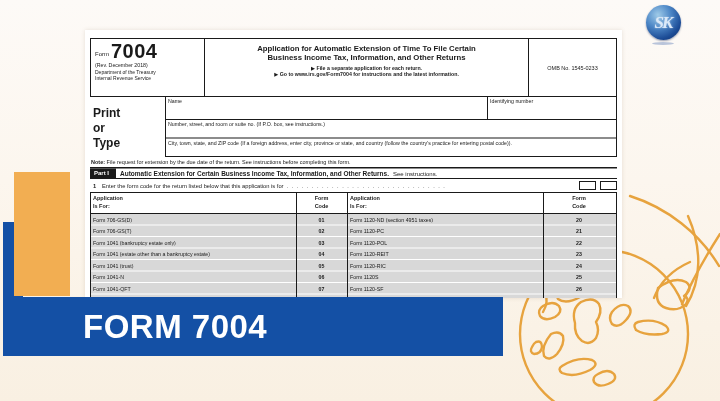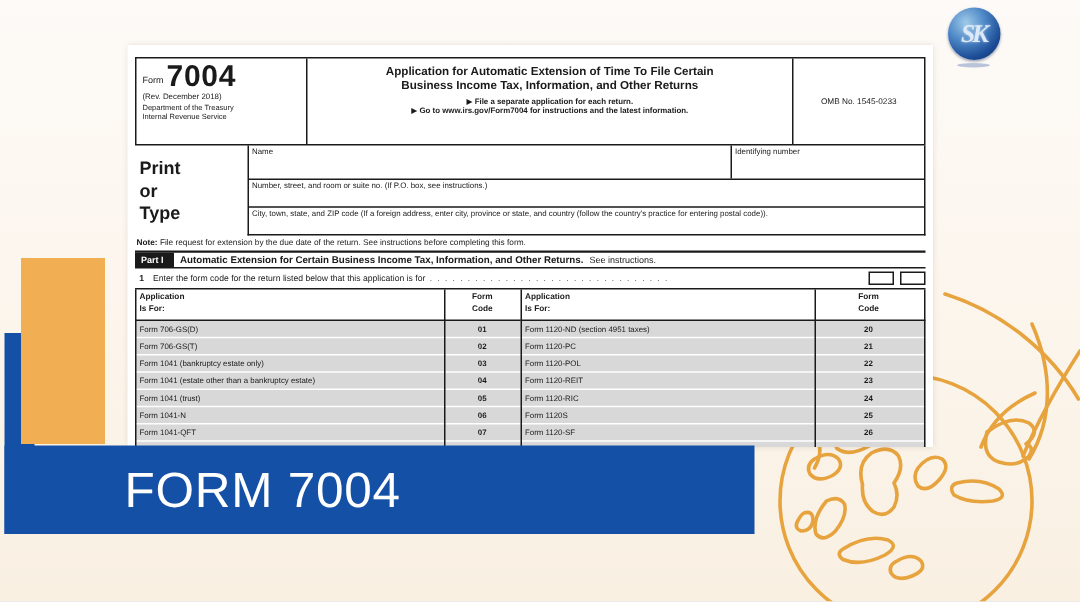--- a/index.html
+++ b/index.html
@@ -4,23 +4,23 @@
 <style>
   html,body{margin:0;padding:0;background:#e8e8e8;font-family:"Liberation Sans","DejaVu Sans",sans-serif;}
   .stage{position:relative;width:720px;height:401px;overflow:hidden;
          background:linear-gradient(180deg,#fdfaf7 0%,#fcf6ee 45%,#f9f0e2 100%);}
   
   .decor{position:absolute;left:0;top:0;width:720px;height:401px;z-index:1;}
   .orange-block{position:absolute;left:14px;top:172px;width:56px;height:124px;background:#f2ae52;z-index:3;}
   .banner-strip{position:absolute;left:3px;top:222px;width:20px;height:134px;background:#1450a5;z-index:2;}
   .banner{position:absolute;left:3px;top:297px;width:500px;height:59px;background:#1450a5;z-index:5;
           display:flex;align-items:center;}
-  .banner-title{color:#ffffff;font-weight:400;font-size:33px;letter-spacing:0.5px;padding-left:80px;}
-  
-  .logo{position:absolute;left:628px;top:5px;width:42px;height:44px;z-index:6;text-align:center;}
+  .banner-title{color:#ffffff;font-weight:700;font-size:33px;letter-spacing:0.5px;padding-left:80px;}
+  
+  .logo{position:absolute;left:642px;top:5px;width:42px;height:44px;z-index:6;text-align:center;}
   .logo-sphere{width:35px;height:35px;margin:0 auto;border-radius:50%;
     background:radial-gradient(circle at 34% 28%, #9ecae8 0%, #4c86c6 38%, #1c4c96 70%, #0b2a62 100%);
     display:flex;align-items:center;justify-content:center;
     box-shadow:0 1px 2px rgba(20,40,90,.45);}
   .logo-initials{color:#dce9f8;font-family:"Liberation Serif","DejaVu Serif",serif;font-style:italic;
     font-weight:700;font-size:17px;letter-spacing:-2px;text-shadow:0 0 2px rgba(255,255,255,.5);}
   .logo-shadow{width:22px;height:3px;border-radius:50%;background:#b9c4da;margin:2px auto 0;}
   
   .paper{position:absolute;left:85px;top:30px;width:537px;height:268px;background:#ffffff;z-index:4;overflow:hidden;
          box-shadow:0 0 4px rgba(120,100,70,.18);}

